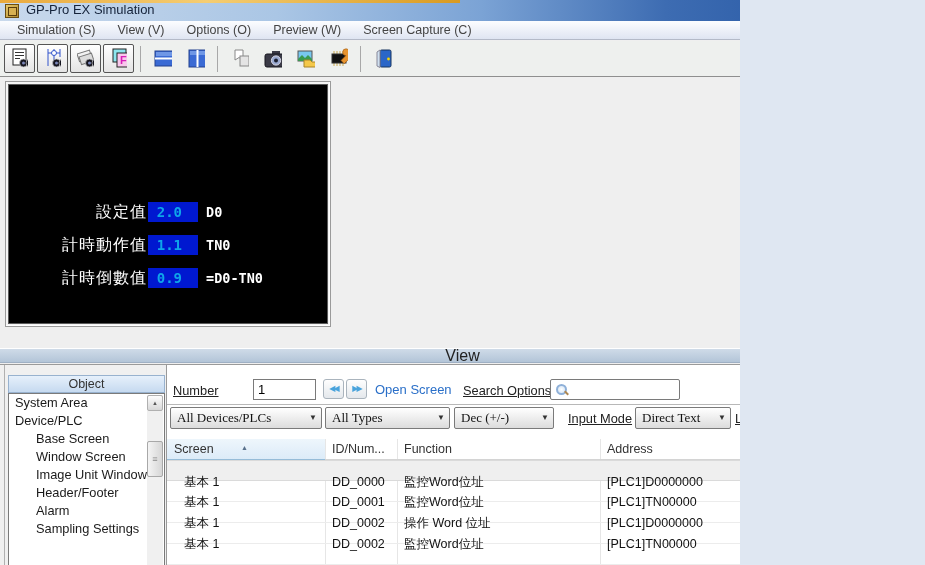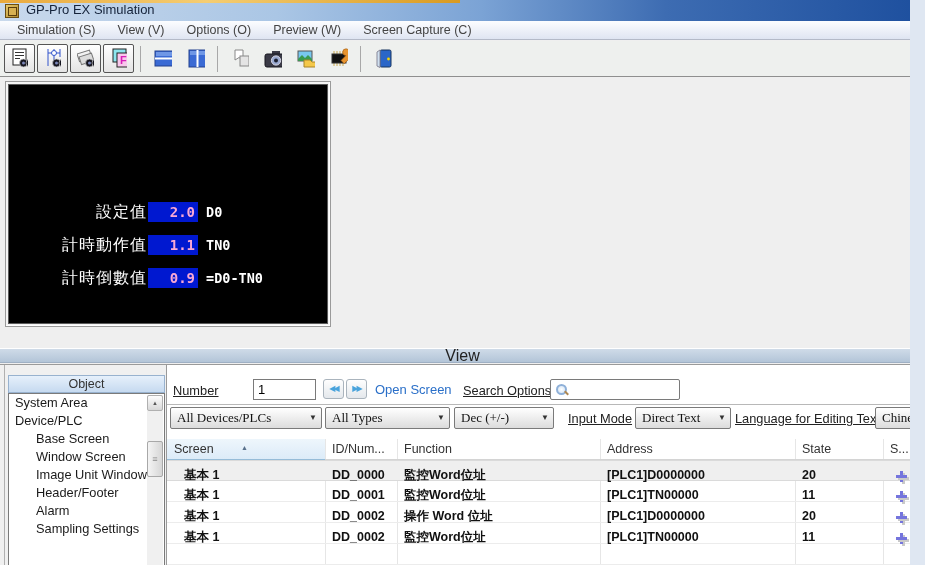--- a/index.html
+++ b/index.html
@@ -1,17 +1,17 @@
 <!DOCTYPE html>
 <html><head>
 <meta charset="utf-8">
 <style>
   html,body{margin:0;padding:0;background:#dfe7f2;}
   *{box-sizing:border-box;}
-  #window{position:relative;width:910px;height:565px;overflow:hidden;
+  #window{position:relative;width:740px;height:565px;overflow:hidden;
     font-family:"Liberation Sans",sans-serif;background:#efefef;}
 
   
   .titlebar{position:absolute;left:0;top:0;width:925px;height:21px;
     background:linear-gradient(90deg,#c9d9ec 0%,#aac6e5 30%,#7ba3d5 52%,#3d6cb2 72%,#1d4f9e 100%);}
   .titlebar::before{content:'';position:absolute;left:0;top:0;width:460px;height:3px;
     background:linear-gradient(90deg,#e9a93d,#f5cd72 45%,#d99a20 100%);}
   .title-icon{position:absolute;left:5px;top:4px;width:14px;height:14px;
     background:linear-gradient(135deg,#e8c86a,#b08a2e);border:1px solid #6a4c12;}
   .title-icon::after{content:'';position:absolute;left:2px;top:2px;width:7px;height:7px;
@@ -33,22 +33,22 @@
   .tb-sep{width:1px;height:26px;background:#a8a8a8;margin:0 5px;}
 
   
   .sim-frame{position:absolute;left:5px;top:81px;padding:2px;background:#f4f4f4;
     border:1px solid #9a9a9a;box-shadow:inset -1px -1px 0 #ffffff;}
   .sim-screen{position:relative;width:320px;height:240px;background:#000;border:1px solid #5a5a5a;}
   .sim-row{position:absolute;left:0;width:100%;height:22px;}
   .sim-label{position:absolute;left:18px;width:120px;text-align:right;color:#fff;
     font-size:16px;line-height:22px;letter-spacing:1px;}
   .sim-valuebox{position:absolute;left:139px;width:50px;height:20px;top:1px;background:#0018d0;
-    color:#f9a8d4;font-family:"DejaVu Sans Mono",monospace;font-size:14px;font-weight:bold;
-    text-align:right;line-height:20px;padding-right:3px;}
+    color:#0ea5e9;font-family:"DejaVu Sans Mono",monospace;font-size:14px;font-weight:bold;
+    text-align:right;line-height:20px;padding-right:16px;}
   .sim-addr{position:absolute;left:197px;color:#fff;font-family:"DejaVu Sans Mono",monospace;
     font-size:13.5px;font-weight:bold;line-height:22px;}
 
   
   .view-bar{position:absolute;left:0;top:348px;width:925px;height:15px;
     background:linear-gradient(#cfdbe8,#b3c5d8);border-top:1px solid #fff;
     border-bottom:1px solid #9fb0c4;text-align:center;font-size:16px;line-height:14px;color:#222;}
 
   
   .bottom{position:absolute;left:0;top:364px;width:925px;height:201px;background:#f0f0f0;
@@ -97,22 +97,22 @@
 
   
   .table{position:absolute;left:0;top:74px;width:758px;height:127px;background:#fff;}
   .col-line{position:absolute;top:0;bottom:0;width:1px;background:#e6e6e6;}
   .thead{position:absolute;left:0;top:0;width:758px;height:21px;border-bottom:1px solid #d4d4d4;}
   .th{position:absolute;top:0;height:21px;font-size:12.5px;color:#333;line-height:20px;padding-left:7px;}
   .th-screen{background:linear-gradient(#eef6fc,#dcebf8);border-bottom:1px solid #96bcd8;}
   .sort-arrow{position:absolute;left:74px;top:-1px;font-size:7px;color:#59718c;}
   .trow{position:absolute;left:0;width:758px;height:21px;border-bottom:1px solid #ececec;}
   .trow.hl{background:#efefef;border-top:1px solid #dadada;border-bottom:1px solid #dadada;}
-  .td{position:absolute;top:4px;height:21px;font-size:12.5px;color:#111;line-height:20px;
-    padding-left:7px;white-space:nowrap;overflow:hidden;font-weight:bold;}
+  .td{position:absolute;top:11px;height:21px;font-size:12.5px;color:#111;line-height:20px;
+    padding-left:7px;white-space:nowrap;overflow:hidden;}
   .plus{position:relative;display:inline-block;width:11px;height:11px;top:3px;left:6px;}
   .plus::before{content:'';position:absolute;left:4px;top:0;width:3px;height:11px;background:#7575dd;
     box-shadow:2px 2px 0 #c9c9c9;}
   .plus::after{content:'';position:absolute;left:0;top:4px;width:11px;height:3px;background:#7575dd;
     box-shadow:2px 2px 0 #c9c9c9;}
 </style>
 </head>
 <body>
 
 <div id="window">

